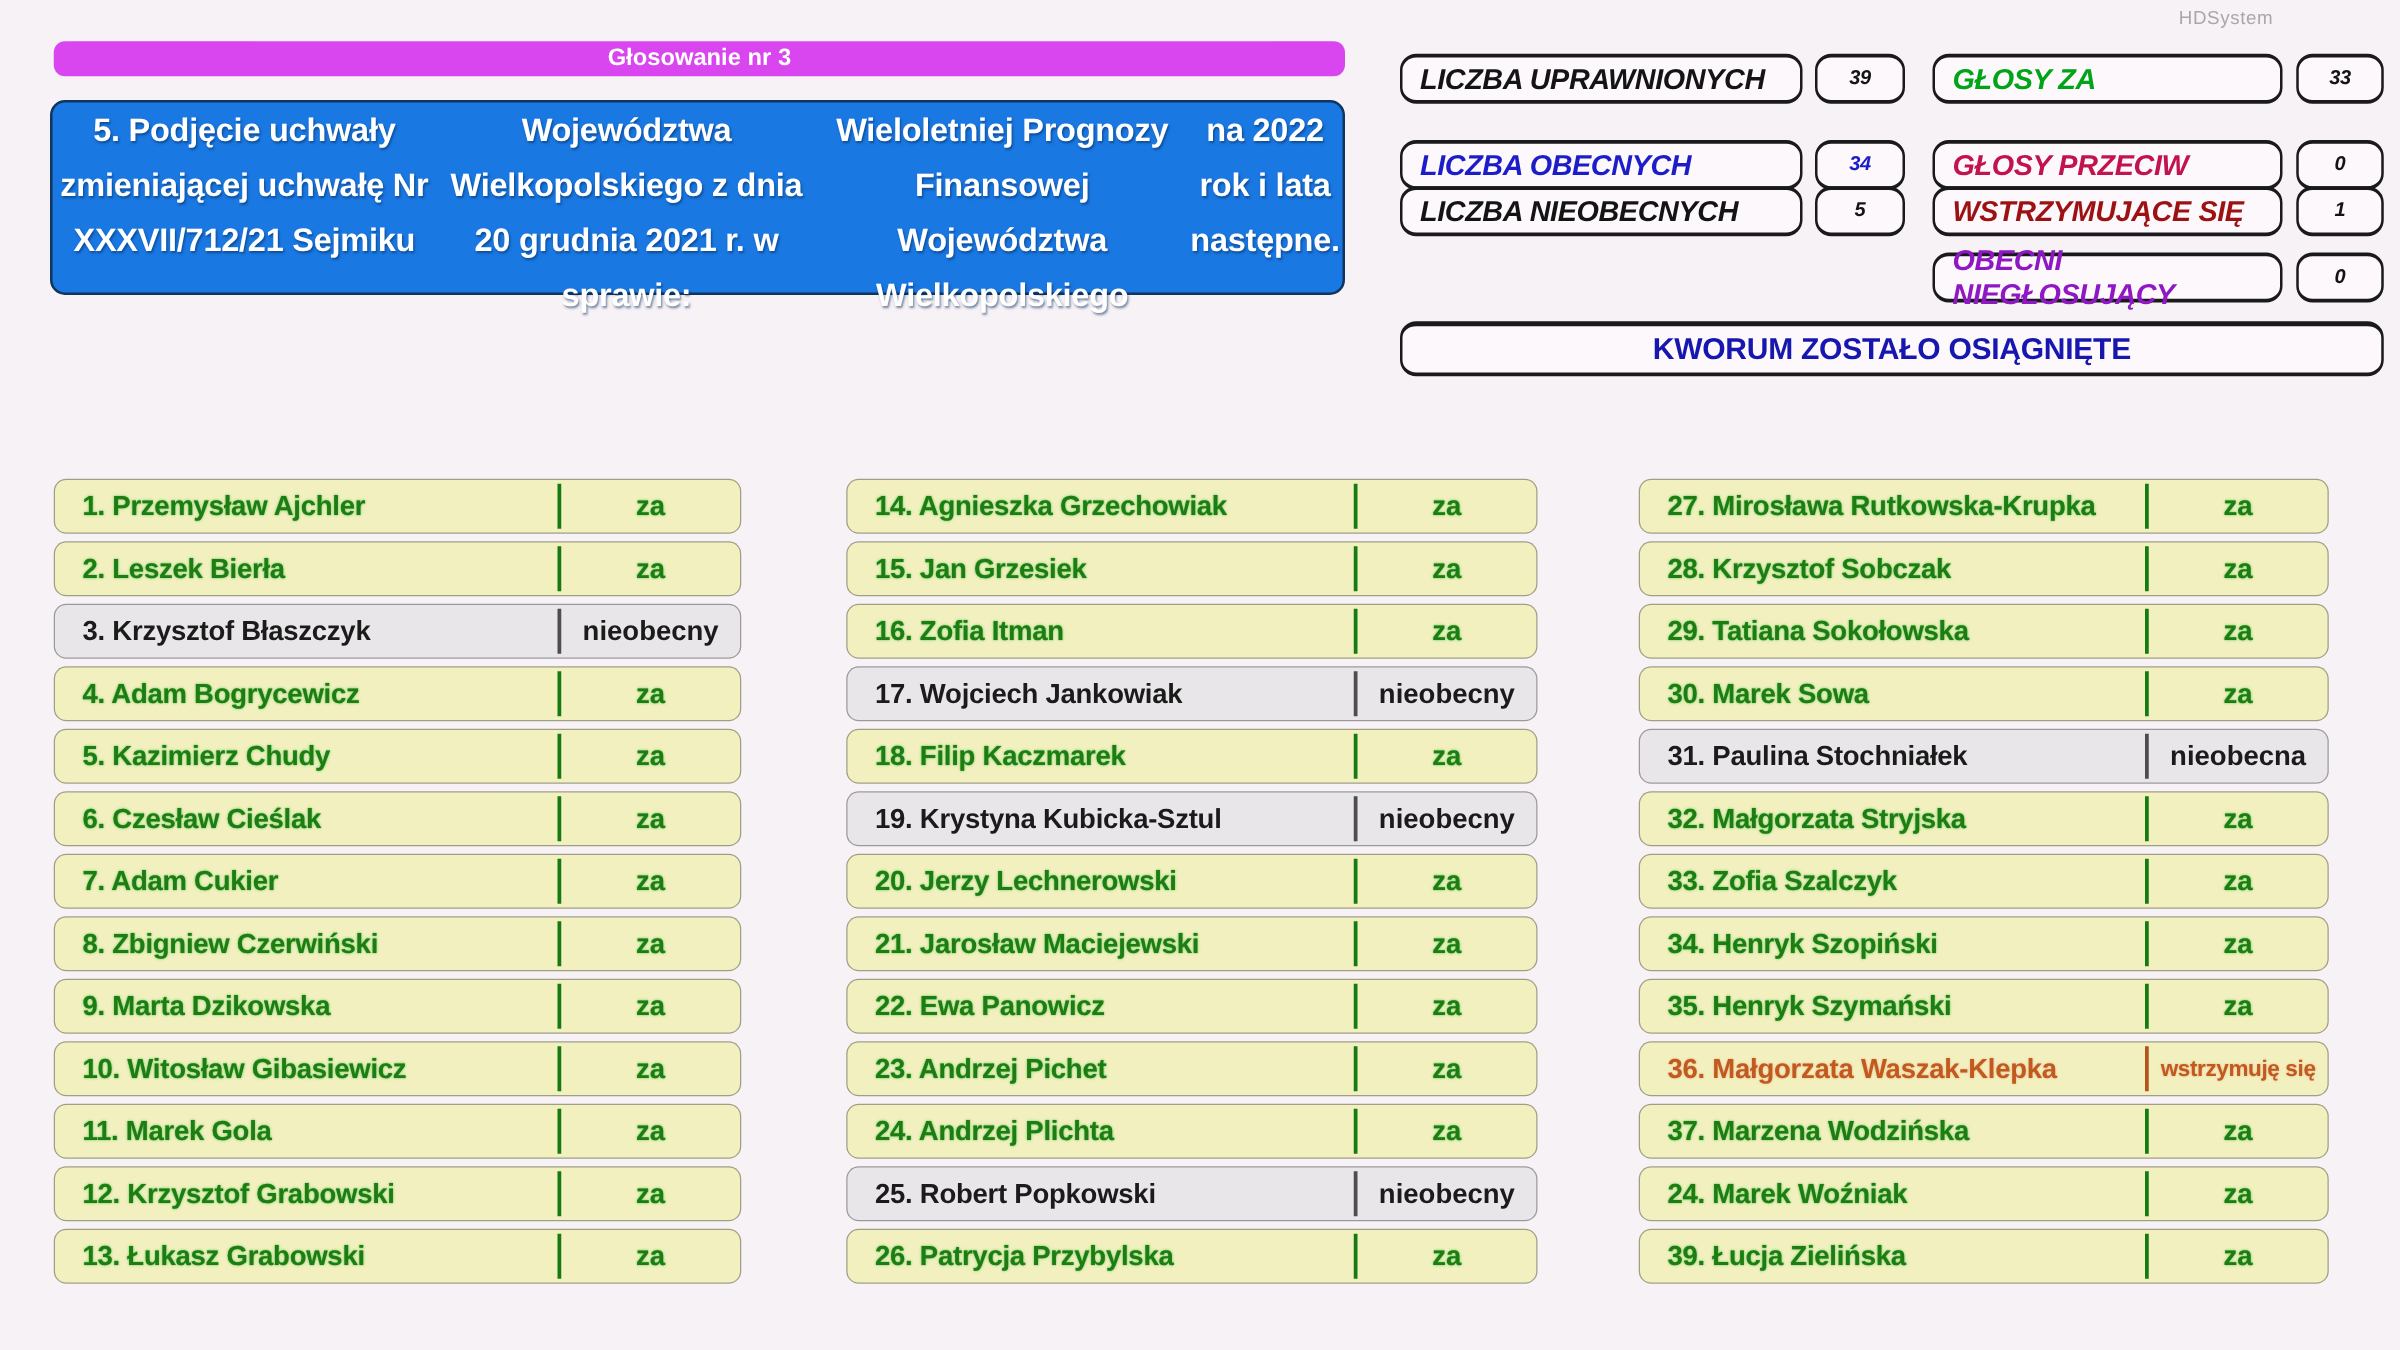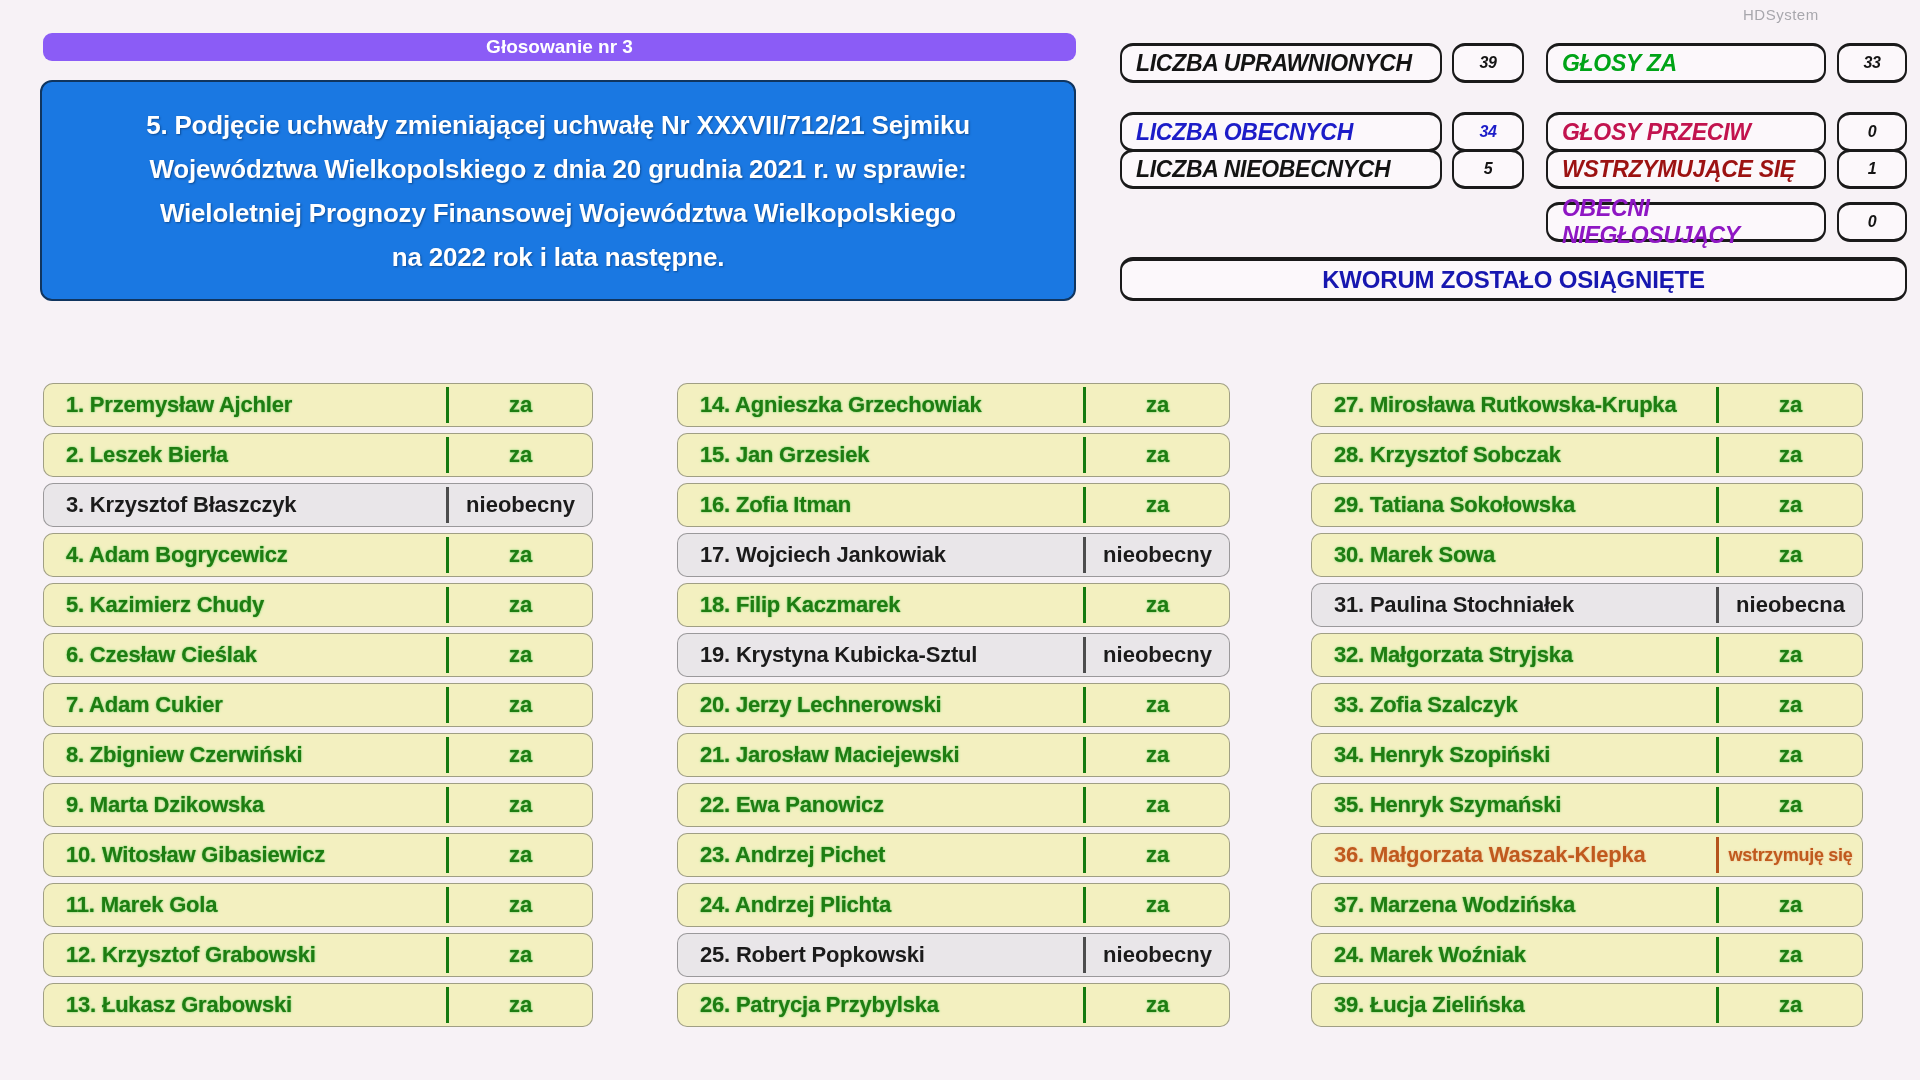--- a/index.html
+++ b/index.html
@@ -14,28 +14,28 @@
 
   .watermark {
     position:absolute; left:1743px; top:6px;
     font-size:15px; color:#9a9aa0; font-weight:normal; opacity:.85;
     letter-spacing:.5px;
   }
 
   
   .vote-bar {
     position:absolute; left:43px; top:33px; width:1033px; height:28px;
-    background:#8b5cf6; border-radius:9px;
+    background:#d946ef; border-radius:9px;
     color:#fff; font-size:19px; line-height:28px; text-align:center;
   }
   .motion-box {
-    position:absolute; left:40px; top:80px; width:1036px; height:221px;
+    position:absolute; left:40px; top:80px; width:1036px; height:156px;
     background:#1a78e2; border:2px solid #10355f; border-radius:12px;
     color:#ffffff; text-align:center;
-    display:flex; flex-direction:column; justify-content:center;
+    display:flex; flex-direction:row; justify-content:center;
     font-size:26px; line-height:44px; letter-spacing:-0.2px;
     text-shadow:1px 1px 2px rgba(0,40,90,.55);
   }
 
   
   .stat-box {
     position:absolute; height:40px;
     background:#fcf8fb;
     border:2px solid #1a1a1a; border-top-width:3px; border-bottom-width:3px;
     border-radius:13px;

